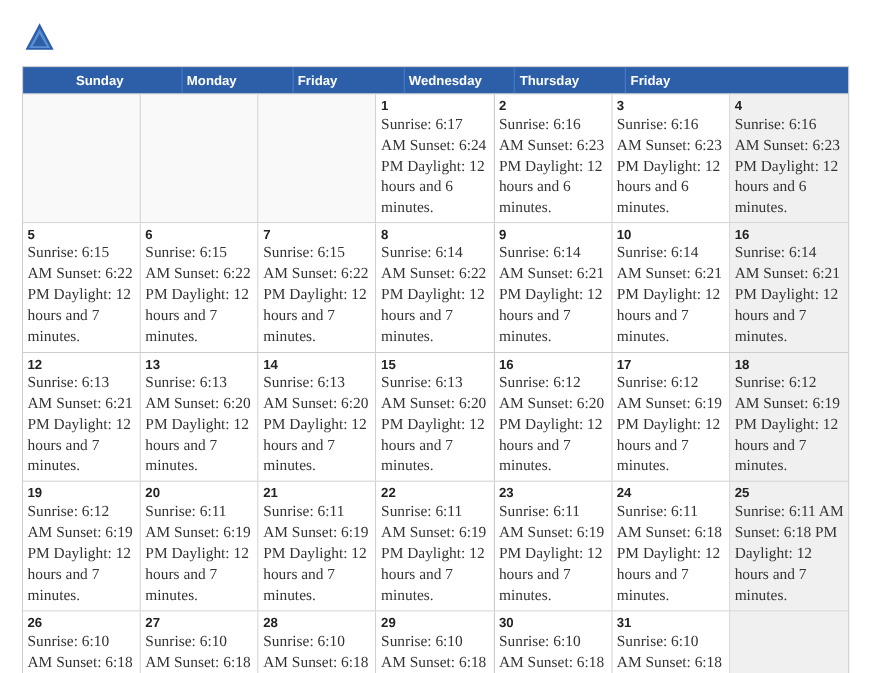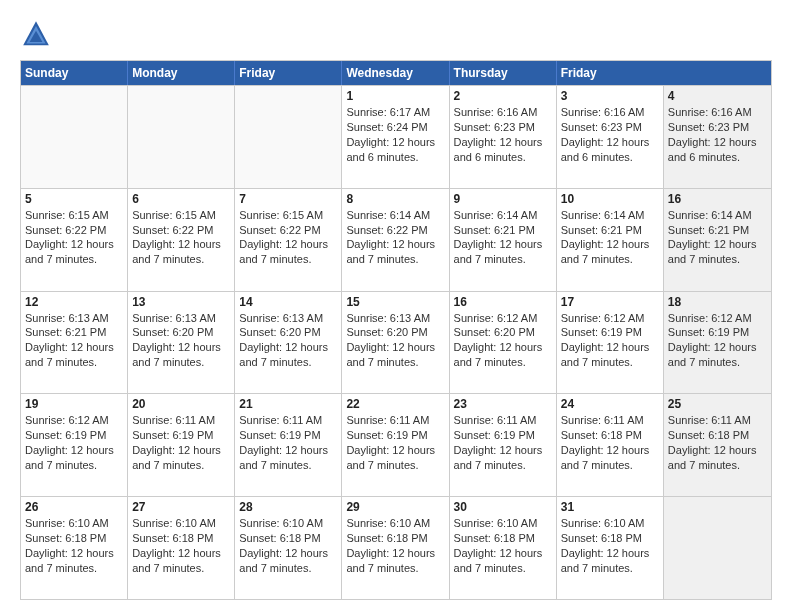--- a/index.html
+++ b/index.html
@@ -57,20 +57,21 @@
     .calendar {
       flex: 1;
       display: flex;
       flex-direction: column;
       border: 1px solid #ccc;
     }
     .cal-header {
       display: grid;
       grid-template-columns: repeat(7, 1fr);
       background: #2c5fa8;
+      padding-left: 44px;
     }
     .cal-header-cell {
       color: #fff;
       font-size: 12px;
       font-weight: bold;
       padding: 5px 4px;
       text-align: left;
       border-right: 1px solid #4a7acc;
     }
     .cal-header-cell:last-child { border-right: none; }
@@ -98,23 +99,24 @@
     .cal-cell:last-child { border-right: none; }
     .cal-cell.empty { background: #f9f9f9; }
     .cal-cell.shaded { background: #f0f0f0; }
     .day-num {
       font-size: 12px;
       font-weight: bold;
       color: #222;
       margin-bottom: 2px;
     }
     .day-info {
-      font-size: 11px;
+      font-size: 14px;
       color: #333;
       line-height: 1.35;
+      font-family: Liberation Serif, serif;
     }
   </style>
 </head>
 <body>
 
 <div class="page">
   <div class="header">
     <div class="logo">
       <svg class="logo-icon" viewBox="0 0 40 40">
         <polygon points="20,4 36,34 4,34" fill="#2c5fa8"></polygon>

